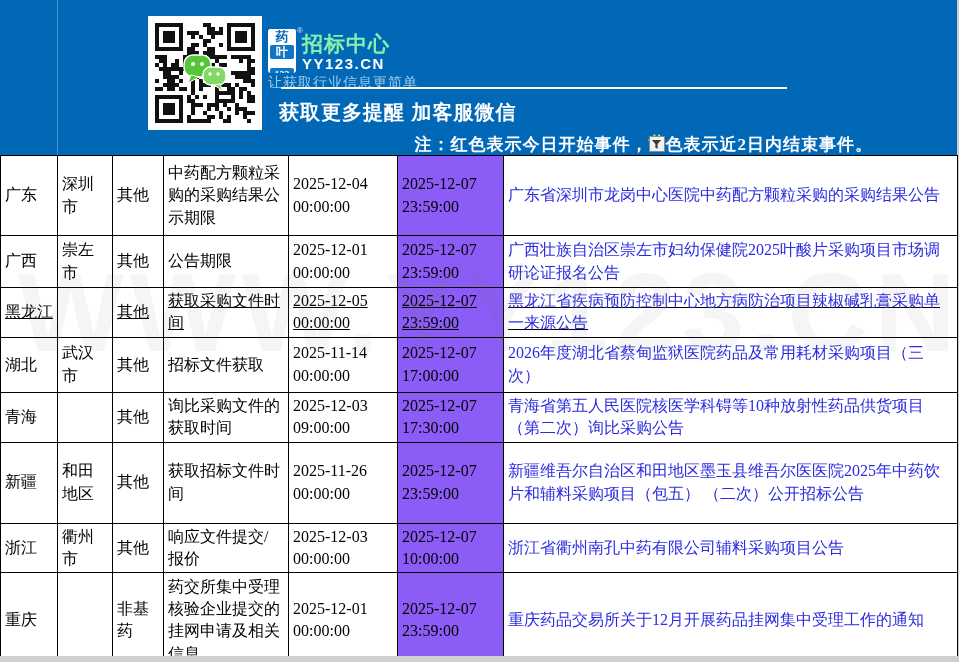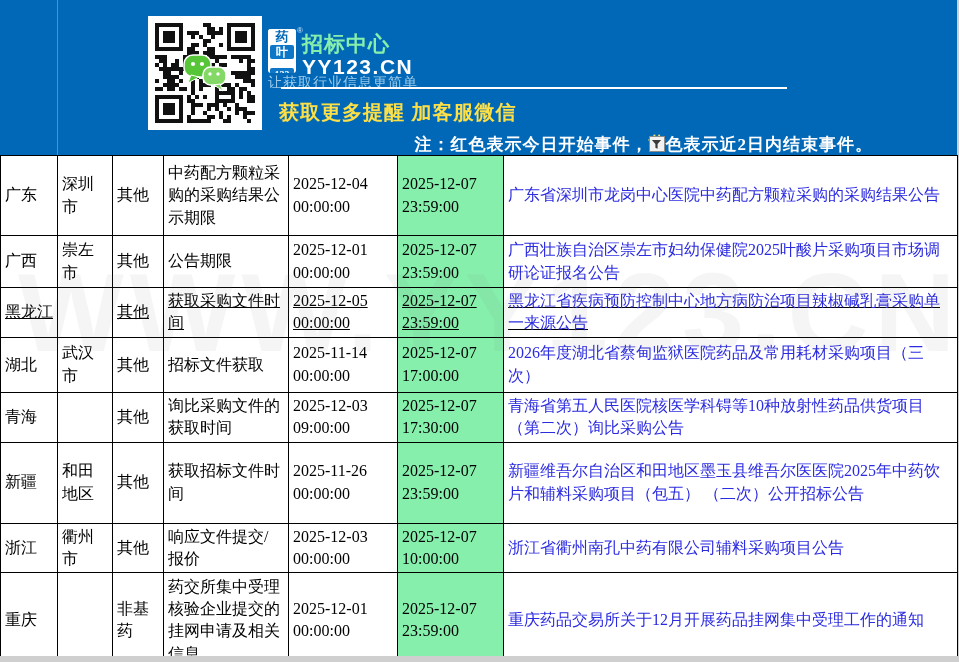--- a/index.html
+++ b/index.html
@@ -16,45 +16,45 @@
   .wechat-badge { position:absolute; left:50%; top:50%; transform:translate(-50%,-50%); width:44px; height:38px; }
 
   .logo { position:absolute; left:268px; top:28px; width:118px; height:58px; }
   .badge { position:absolute; left:0; top:1px; width:28px; height:44px; background:#fff; border-radius:3px;
            display:flex; flex-direction:column; overflow:hidden; font-family:"Liberation Serif",serif; }
   .badge .b1 { flex:1; color:#0168b7; font-size:13px; font-weight:bold; text-align:center; line-height:15px; background:#fff; }
   .badge .b2 { flex:1; color:#fff; font-size:12px; font-weight:bold; text-align:center; line-height:14px; background:#0e76c6; margin:1px 2px 0 2px; border-radius:2px; }
   .badge .b3 { flex:1; color:#fff; font-size:10px; font-weight:bold; text-align:center; line-height:14px; background:#0e76c6; margin:9px 2px 2px 2px; border-radius:2px; }
   .badge-reg { position:absolute; left:29px; top:-2px; color:#cfe6f7; font-size:8px; }
   .logo-name { position:absolute; left:34px; top:2px; color:#86efac; font-size:21px; font-weight:bold; letter-spacing:1px; white-space:nowrap; }
-  .logo-domain { position:absolute; left:34px; top:27px; color:#fff; font-size:21px; font-weight:bold; letter-spacing:1.5px; white-space:nowrap; }
+  .logo-domain { position:absolute; left:34px; top:27px; color:#fff; font-size:15px; font-weight:bold; letter-spacing:1.5px; white-space:nowrap; }
   .logo-tagline { position:absolute; left:0px; top:46px; color:#9ccbeb; font-size:14px; letter-spacing:1px; white-space:nowrap; }
 
   .main-title { position:absolute; left:384px; top:24px; color:#fff; font-size:44px; font-weight:bold; letter-spacing:1px; white-space:nowrap; }
   .title-underline { position:absolute; left:281px; top:87px; width:506px; height:2px; background:#fff; }
-  .subtitle { position:absolute; left:279px; top:99px; color:#fde047; font-size:20px; font-weight:bold; letter-spacing:1px; white-space:nowrap; }
+  .subtitle { position:absolute; left:279px; top:99px; color:#ffffff; font-size:20px; font-weight:bold; letter-spacing:1px; white-space:nowrap; }
 
   .note { position:absolute; left:0; top:133px; width:873px; text-align:right; color:#fff; font-size:17px; font-weight:bold;
           font-family:"Liberation Serif",serif; letter-spacing:1px; white-space:nowrap; }
   .hidden-char { position:relative; display:inline-block; width:17px; height:18px; vertical-align:-2px; }
   .hidden-char .hc { position:absolute; left:0; top:-2px; color:#f6e96b; }
   .filter-btn { position:absolute; left:0; top:2px; width:16px; height:16px; background:#f2f2f2; border:1px solid #8a8a8a;
                 display:flex; align-items:center; justify-content:center; }
 
   
   .watermark { position:absolute; left:18px; top:248px; font-size:112px; font-weight:bold; letter-spacing:6px;
                color:rgba(110,110,110,0.07); white-space:nowrap; pointer-events:none; z-index:5; }
 
   
   table.grid { position:absolute; left:0; top:155px; width:957px; border-collapse:collapse; table-layout:fixed; background:#fff; z-index:2; }
   table.grid td { border:1px solid #000; vertical-align:middle; padding:2px 4px; color:#000;
                   font-family:"Liberation Serif",serif; font-size:16px; line-height:1.4; overflow:hidden; word-break:break-all; }
   td.prov { padding-left:6px;margin-left:16px; }
   td.dt { font-size:17px; line-height:1.35; padding-left:4px; white-space:nowrap; }
-  td.end { background:#86efac;margin-left:16px; }
+  td.end { background:#8b5cf6;margin-left:16px; }
   td.desc { padding-left:7px; padding-right:4px; line-height:1.5;margin-top:36px; }
   .link { color:#2b2be0; cursor:pointer; }
 
   .bottom-strip { position:absolute; left:0; bottom:0; width:959px; height:6px; background:#cfcfcf; z-index:6; }
 </style>
 </head>
 <body>
 
 <div class="page">
 

